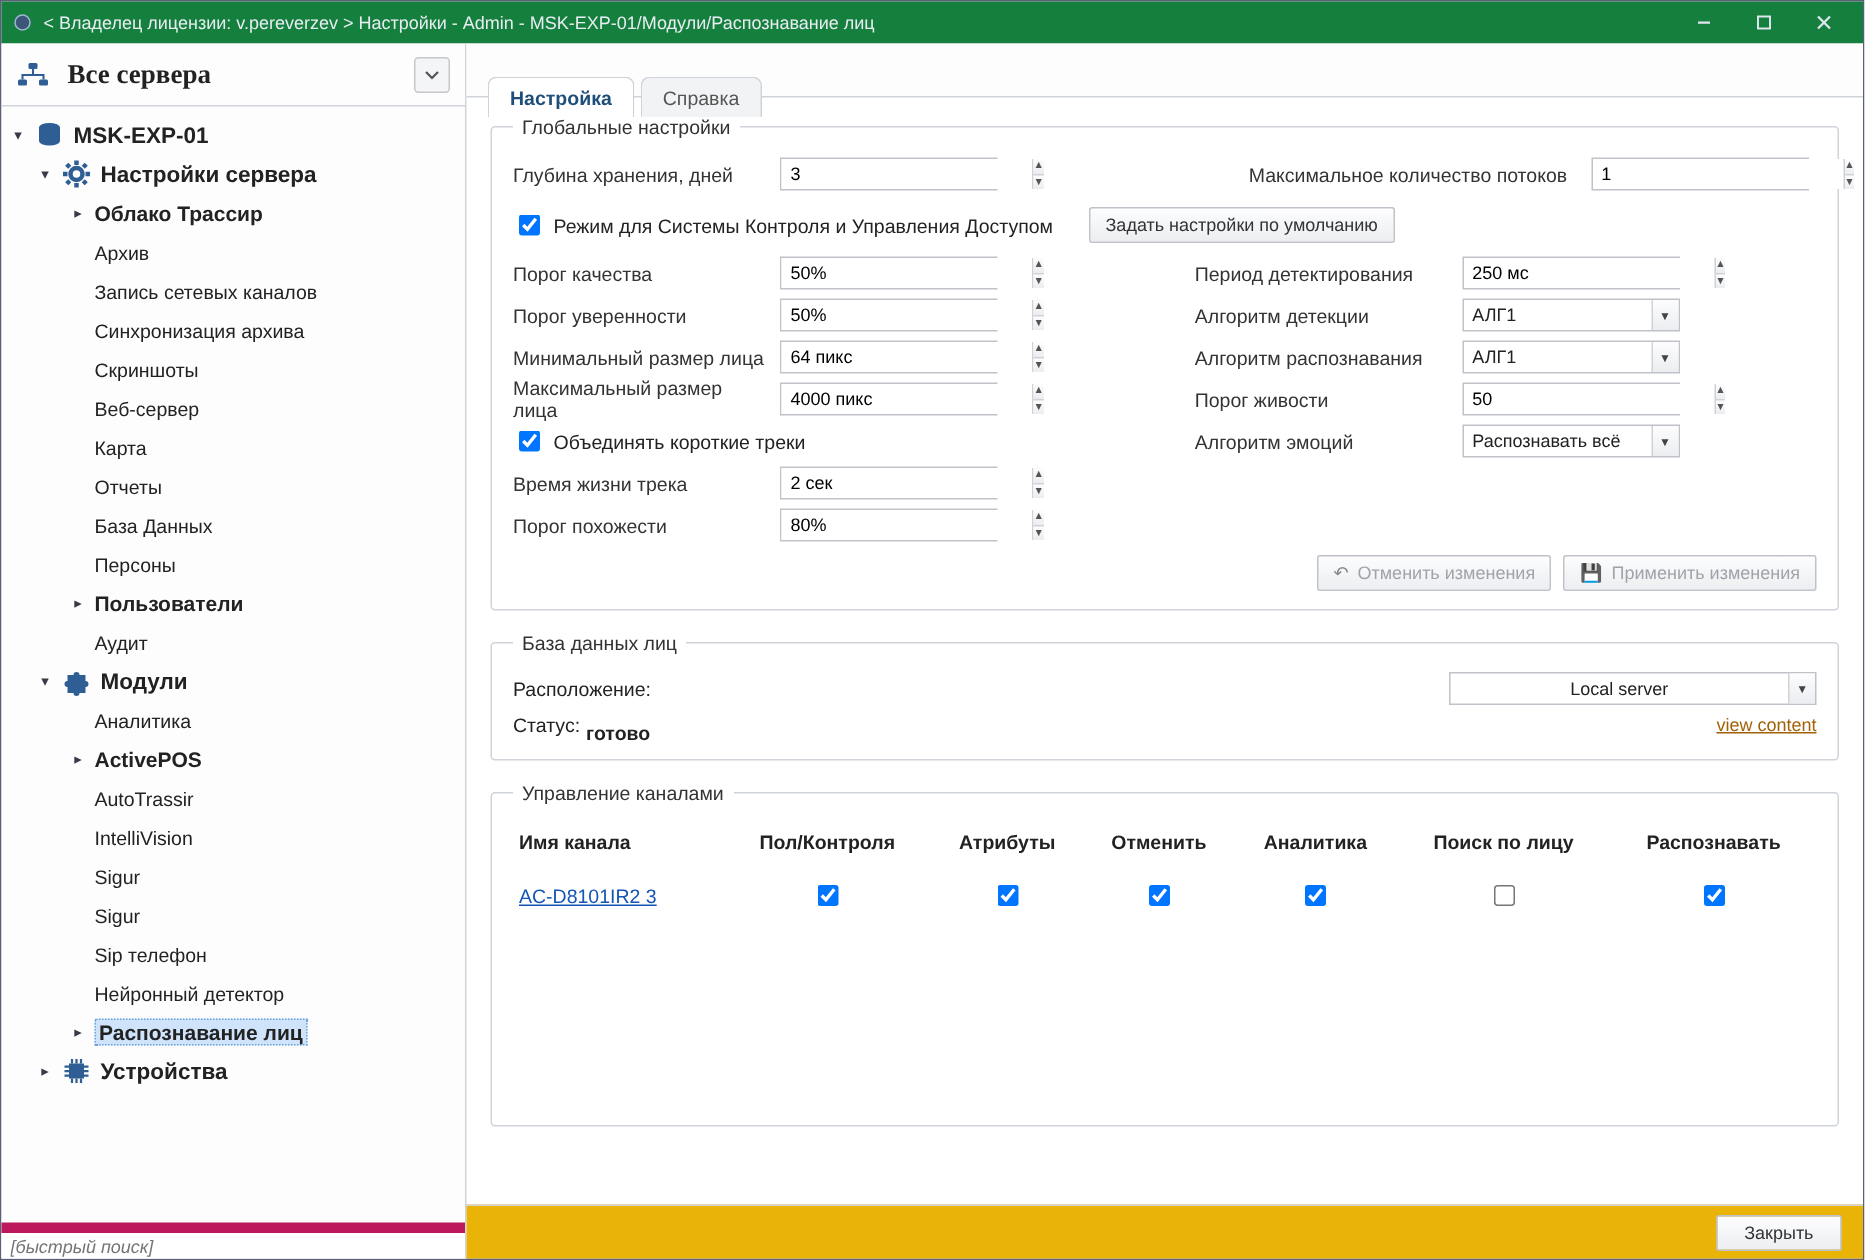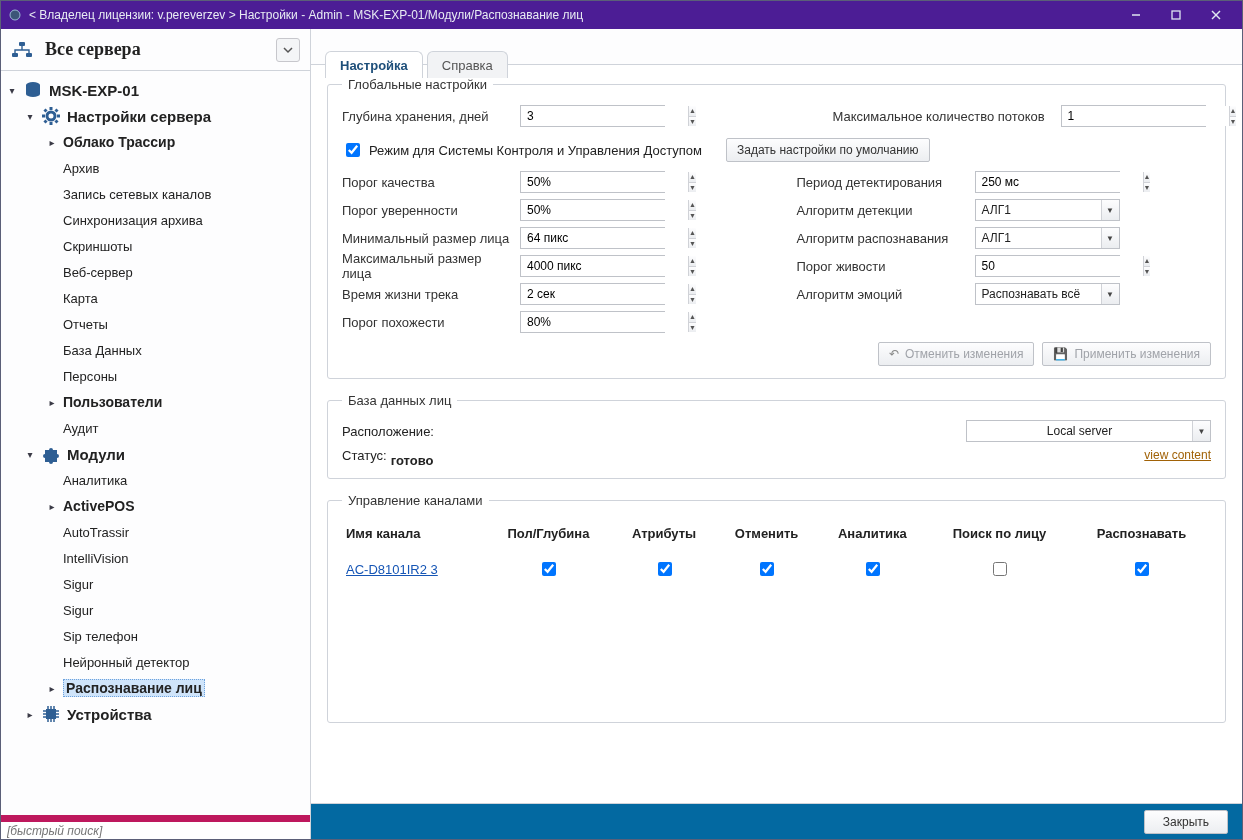--- a/index.html
+++ b/index.html
@@ -1,18 +1,18 @@
 <!DOCTYPE html>
 <html><head>
 <meta charset="utf-8">
 <style>
   * { box-sizing: border-box; }
   html, body { margin:0; padding:0; height:100%; font-family: "Segoe UI", Tahoma, sans-serif; font-size:13px; color:#222; background:#fff; }
   .window { width:1243px; height:840px; border:1px solid #5b5f78; display:flex; flex-direction:column; background:#fff; }
-  .titlebar { height:28px; background:#4c1d95; color:#e8ecf3; display:flex; align-items:center; padding:0 6px; font-size:12px; }
+  .titlebar { height:28px; background:#15803d; color:#e8ecf3; display:flex; align-items:center; padding:0 6px; font-size:12px; }
   .titlebar .title-text { flex:1; overflow:hidden; white-space:nowrap; text-overflow:ellipsis; }
   .titlebar .win-btns { display:flex; gap:0; }
   .titlebar .win-btn { width:40px; height:28px; display:flex; align-items:center; justify-content:center; color:#dfe6f1; }
   .app-body { flex:1; display:flex; min-height:0; }
   
   .sidebar { width:310px; border-right:1px solid #cfd3da; display:flex; flex-direction:column; background:#fdfdfe; }
   .side-header { height:42px; border-bottom:1px solid #cfd3da; display:flex; align-items:center; padding:0 10px; gap:10px;font-family:Liberation Serif, serif; }
   .side-header .net-icon { width:24px; }
   .side-header .servers-title { font-size:18px; font-weight:600; flex:1; }
   .side-header .chev-btn { width:24px; height:24px; border:1px solid #c7c7cc; background:#f4f5f7; border-radius:3px; display:flex; align-items:center; justify-content:center; }
@@ -69,21 +69,21 @@
   .status-row a { margin-left:auto; color:#a16207; text-decoration:underline; font-size:12px; }
   
   table.chan { width:100%; border-collapse:collapse; font-size:13px; }
   table.chan th { text-align:center; font-weight:700; padding:8px 4px 12px 4px; color:#222; }
   table.chan th:first-child { text-align:left; padding-left:4px; }
   table.chan td { text-align:center; padding:6px 4px; }
   table.chan td:first-child { text-align:left; }
   table.chan td:first-child a { color:#1555b5; text-decoration:underline; }
   .cbx { width:14px; height:14px; }
   
-  .footer { height:36px; border-top:1px solid #cfd3da; display:flex; align-items:center; justify-content:flex-end; padding:0 14px; background:#0369a1; }
+  .footer { height:36px; border-top:1px solid #cfd3da; display:flex; align-items:center; justify-content:flex-end; padding:0 14px; background:#eab308; }
   .footer .btn { height:24px; padding:0 18px; }
   
   svg { display:block; }
 </style>
 </head>
 <body>
 
 <div class="window">
 
   <div class="titlebar">
@@ -365,20 +365,26 @@
                   <span class="rlabel">Максимальный размер лица</span>
                   <div class="spin">
                     <input value="4000 пикс" style="">
                     <div class="sbtns">
                       <div class="sbtn">▲</div>
                       <div class="sbtn">▼</div>
                     </div>
                   </div>
                 </div>
               <div class="row">
+                  <label class="chk">
+                    <input type="checkbox" checked="" style="">
+                    <span>Объединять короткие треки</span>
+                  </label>
+                </div>
+              <div class="row">
                   <span class="rlabel">Время жизни трека</span>
                   <div class="spin">
                     <input value="2 сек" style="">
                     <div class="sbtns">
                       <div class="sbtn">▲</div>
                       <div class="sbtn">▼</div>
                     </div>
                   </div>
                 </div>
               <div class="row">
@@ -465,21 +471,21 @@
             <a href="#">view content</a>
           </div>
         </fieldset>
 
         <fieldset class="group" style="min-height:230px;">
           <legend>Управление каналами</legend>
           <table class="chan">
             <thead>
                 <tr id="chan-head">
                   <th>Имя канала</th>
-                  <th>Пол/Глубина</th>
+                  <th>Пол/Контроля</th>
                   <th>Атрибуты</th>
                   <th>Отменить</th>
                   <th>Аналитика</th>
                   <th>Поиск по лицу</th>
                   <th>Распознавать</th>
                 </tr>
               </thead>
             <tbody id="chan-body">
                 <tr>
                   <td><a href="#">AC-D8101IR2 3</a></td>

